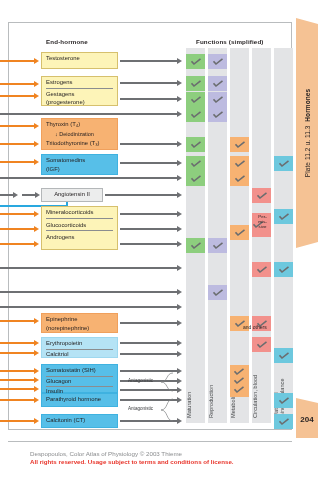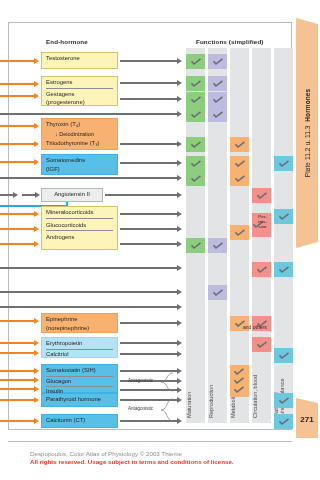--- a/index.html
+++ b/index.html
@@ -129,21 +129,21 @@
 
 <div id="page">
 
   <div class="side-tab">
     <div class="side-tab-text">
       <span>Plate 11.2 u. 11.3</span>
       &nbsp;<b>Hormones</b>
     </div>
   </div>
   <div class="page-tab">
-    <div class="page-num">271</div>
+    <div class="page-num">204</div>
   </div>
 
   <div class="rule-top"></div>
   <div class="frame"></div>
 
   <div class="hdr hdr-end">End-hormone</div>
   <div class="hdr hdr-fun">Functions (simplified)</div>
 
   <div class="col c0"></div>
   <div class="col c1"></div>

